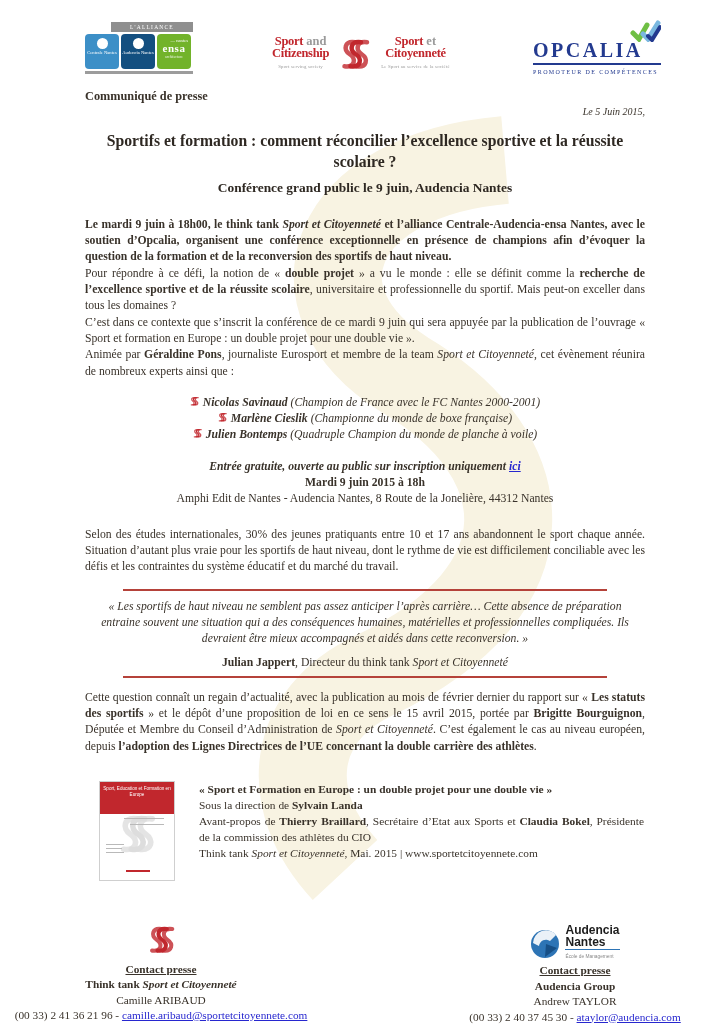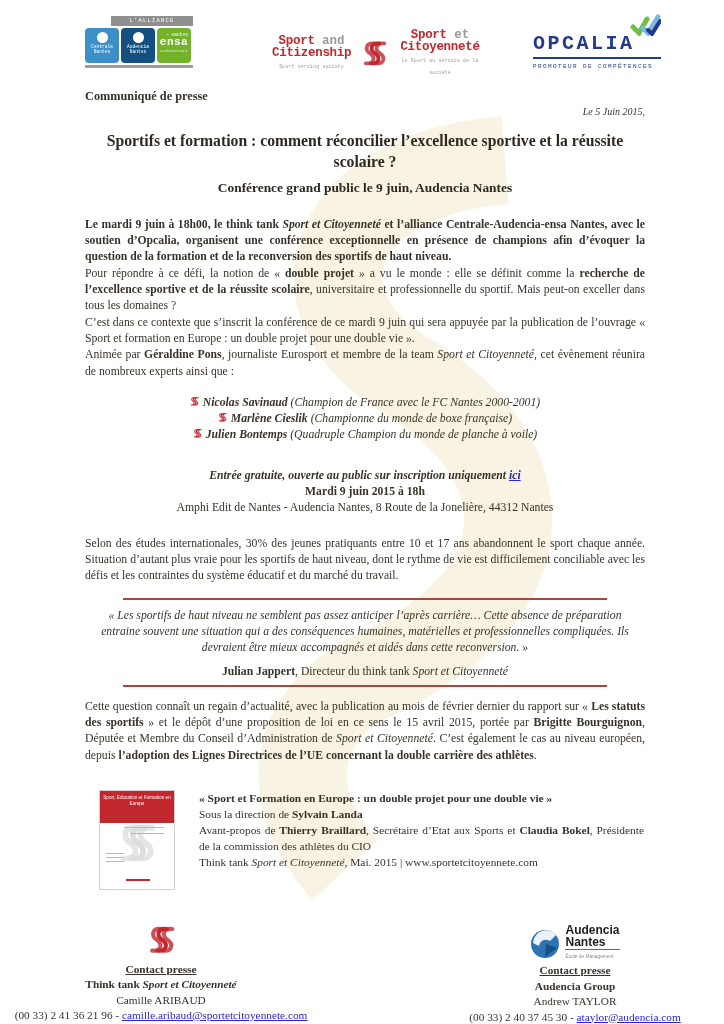--- a/index.html
+++ b/index.html
@@ -1,37 +1,37 @@
 <!DOCTYPE html>
 <html><head>
 <meta charset="utf-8">
 <style>
   html,body{margin:0;padding:0;background:#e8e8e8;}
   .page{position:relative;width:724px;height:1024px;background:#ffffff;margin:0 auto;
         font-family:"Liberation Serif",serif;color:#39322a;overflow:hidden;}
   .wm{position:absolute;left:0;top:0;pointer-events:none;}
 
   
-  .hdr{position:absolute;left:0;top:2px;width:613px;height:80px;font-family:Liberation Mono, monospace;}
+  .hdr{position:absolute;left:0;top:8px;width:613px;height:80px;font-family:Liberation Serif, serif;}
   .alliance{position:absolute;left:85px;top:14px;width:108px;}
   .alliance-banner{margin-left:26px;height:10px;background:#8f8f8f;color:#fff;font-size:5.5px;
         letter-spacing:1.2px;text-align:center;line-height:10px;}
   .alliance-boxes{display:flex;gap:2px;margin-top:2px;}
   .abox{width:34px;height:35px;border-radius:4px;position:relative;color:#fff;text-align:center;overflow:hidden;}
   .abox.centrale{background:#3c8fc7;}
   .abox.audencia{background:#134f80;}
   .abox.ensa{background:#72b32a;}
   .abox .disc{width:11px;height:11px;border-radius:50%;background:#fff;margin:4px auto 1px auto;}
   .abox .tiny{font-size:4.6px;line-height:5px;}
   .abox .ensa-top{font-size:4.6px;text-align:right;padding:4px 3px 0 0;line-height:5px;}
   .abox .ensa-main{font-size:11px;font-weight:bold;line-height:10px;letter-spacing:.5px;}
   .abox .ensa-sub{font-size:3.8px;opacity:.85;margin-top:2px;}
   .alliance-bar{height:3px;background:#9c9c9c;margin-top:2px;}
 
-  .sc-logo{position:absolute;left:272px;top:26px;width:210px;display:flex;align-items:center;gap:11px;}
+  .sc-logo{position:absolute;left:272px;top:26px;width:210px;display:flex;align-items:flex-end;gap:11px;}
   .sc-col{text-align:center;line-height:12px;}
   .sc-red{color:#c1272d;font-weight:bold;font-size:12.5px;letter-spacing:-.3px;}
   .sc-grey{color:#9a9a9a;font-weight:bold;font-size:12.5px;}
   .sc-tag{color:#9a9a9a;font-size:4.8px;margin-top:2px;letter-spacing:.2px;}
 
   .opcalia{position:absolute;left:533px;top:12px;width:138px;color:#233a8f;}
   .opc-icon{position:absolute;right:10px;top:0;}
   .opc-name{font-size:20px;font-weight:bold;letter-spacing:2.5px;margin-top:20px;line-height:20px;}
   .opc-rule{height:1.5px;background:#233a8f;margin-top:3px;width:128px;}
   .opc-tag{font-size:6px;letter-spacing:1.4px;margin-top:4px;color:#233a8f;}
@@ -45,21 +45,21 @@
   h2.subtitle{margin:7px 0 0 0;font-size:13.4px;text-align:center;color:#2e2822;}
   .just{text-align:justify;}
   .b{font-weight:bold;}
   .i{font-style:italic;}
   .mt{margin-top:16px;}
   .p1{margin-top:21px !important;font-weight:bold;}
   .p5{margin-top:19px !important;}
   .speakers{margin-top:15px;text-align:center;}
   .speakers .row{line-height:16.3px;}
   .sss-bullet{display:inline-block;vertical-align:-1px;margin-right:4px;}
-  .event{margin-top:24px;text-align:center;}
+  .event{margin-top:15px;text-align:center;}
   a.link{color:#2727cf;text-decoration:underline;}
   .hr-red{border:none;border-top:2px solid #b5423a;width:484px;margin:13px auto 0 auto;}
   .hr-red.btm{margin-top:4px;}
   .quote{font-style:italic;text-align:center;margin-top:6px;padding:8px 4px;}
   .attrib{text-align:center;margin-top:0;}
   .p6{margin-top:12px !important;}
 
   
   .book{display:flex;gap:24px;margin-top:26px;padding-left:14px;}
   .cover{width:74px;height:98px;border:1px solid #cfcfcf;background:#fff;position:relative;flex:none;}

